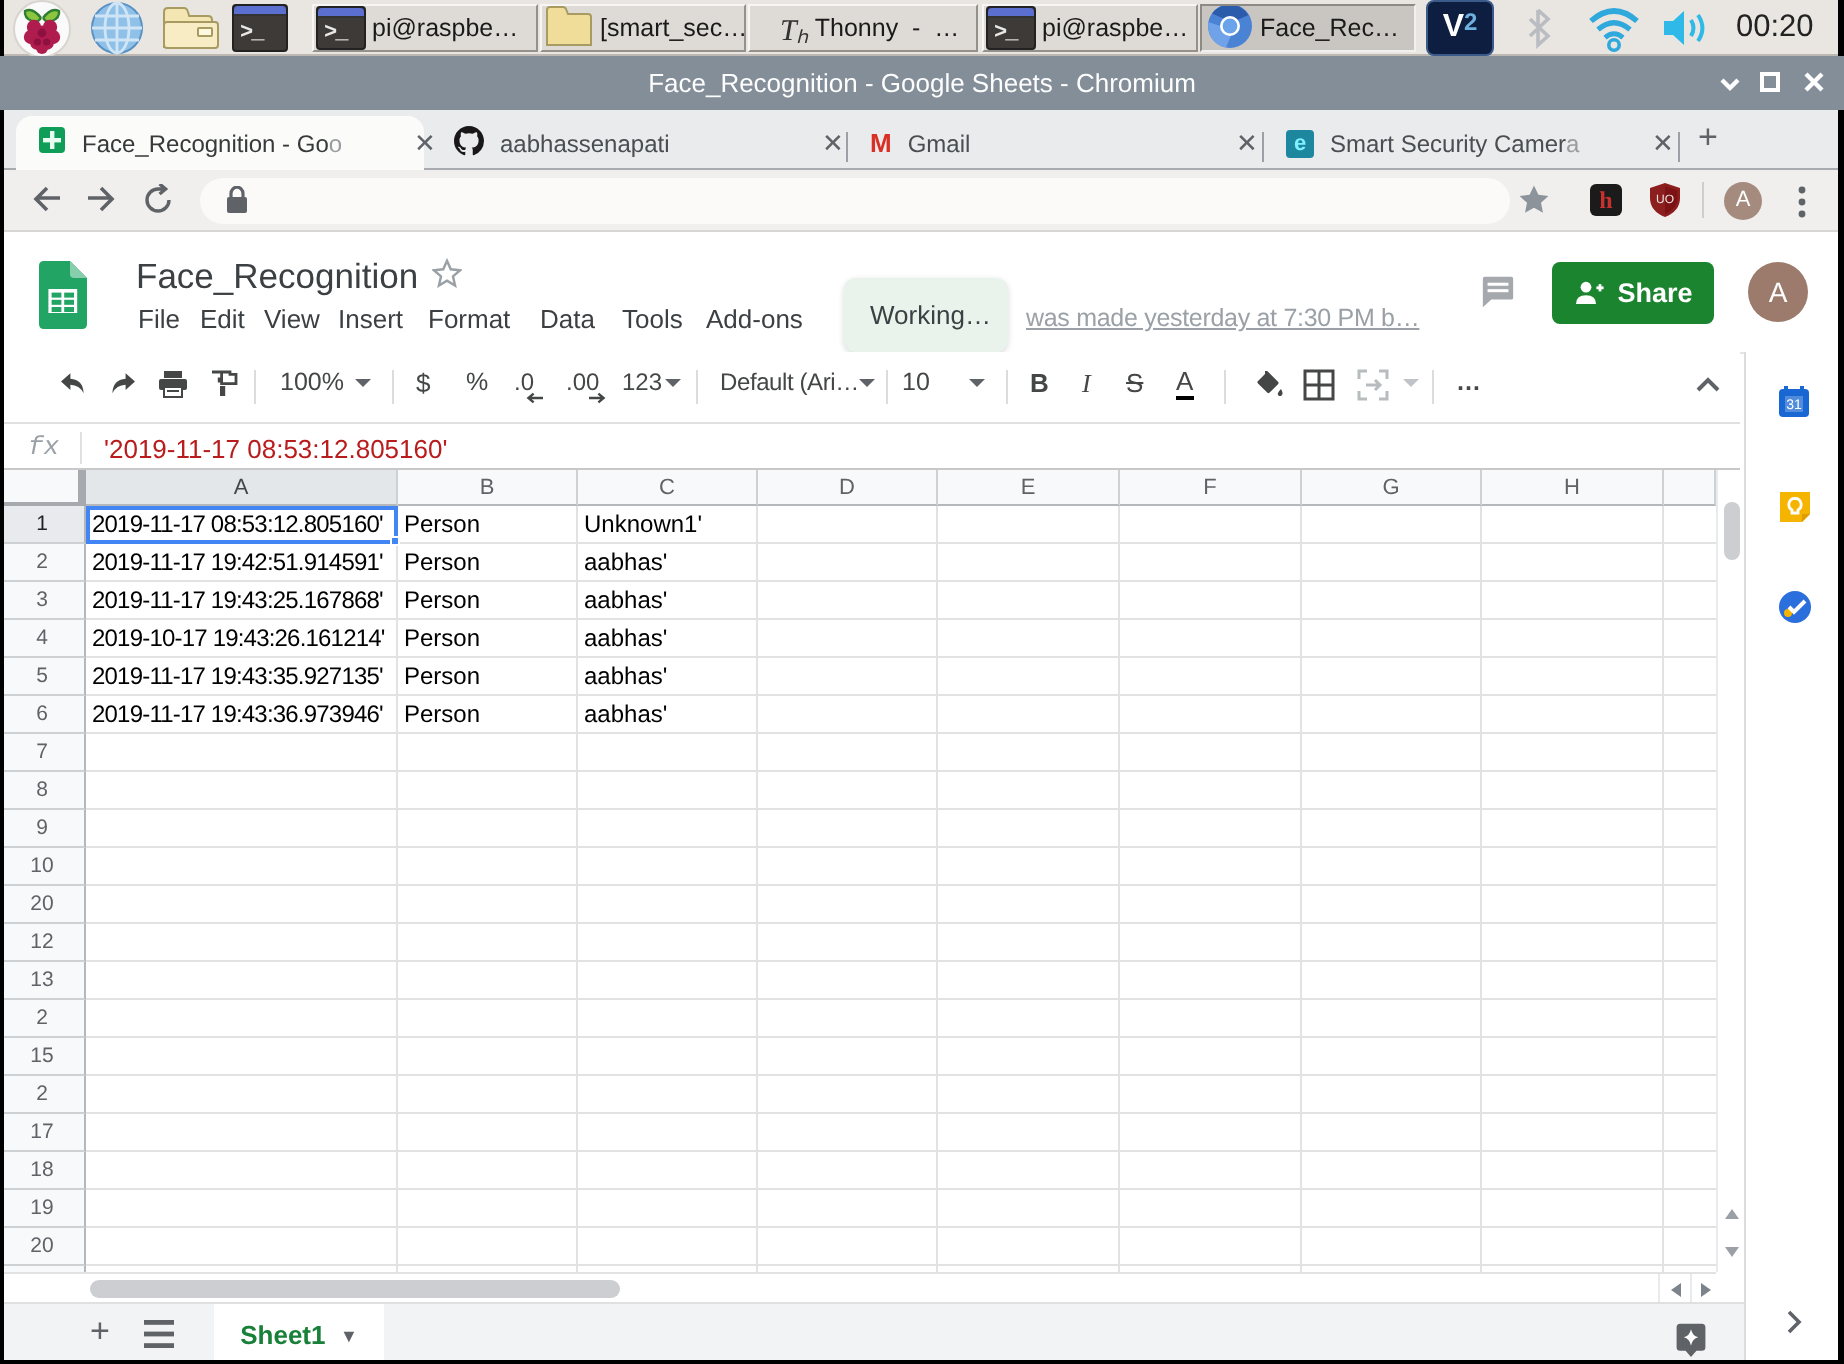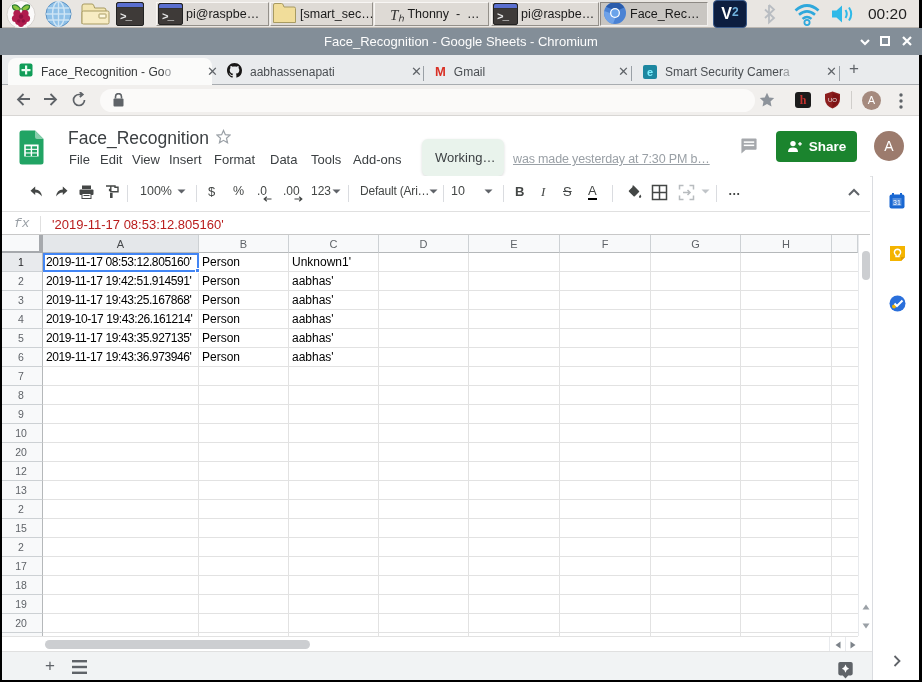--- a/index.html
+++ b/index.html
@@ -602,20 +602,21 @@
     </div>
   <div id="bottombar">
     <div class="abs" style="left:45px;top:4px;font-size:17px;color:#5f6368;">+</div>
     <div class="abs" style="left:72px;top:8px;"><svg width="15" height="14" viewBox="0 0 15 14">
           <g fill="#5f6368">
             <rect x="0" y="0" width="15" height="2.4"></rect>
             <rect x="0" y="5.8" width="15" height="2.4"></rect>
             <rect x="0" y="11.6" width="15" height="2.4"></rect>
           </g>
         </svg></div>
+    <div id="sheettab">Sheet1&nbsp;&nbsp;<span style="font-size:9px;color:#5f6368;">▼</span></div>
     <div class="abs" style="left:837px;top:9px;"><svg width="17" height="18" viewBox="0 0 18 20">
           <path d="M1 3 Q1 1 3 1 L15 1 Q17 1 17 3 L17 14 Q17 16 15 16 L12 16 L9 19.5 L6 16 L3 16 Q1 16 1 14 Z" fill="#5f6368"></path>
           <path d="M9 4 Q9.8 7.7 13 8.5 Q9.8 9.3 9 13 Q8.2 9.3 5 8.5 Q8.2 7.7 9 4" fill="#fff"></path>
         </svg></div>
   </div>
   <div id="rightpanel">
     <div class="abs" style="left:16px;top:17px;"><svg width="16" height="16" viewBox="0 0 16 16">
           <rect x="0.5" y="1.5" width="15" height="14" rx="2" fill="#1967d2"></rect>
           <rect x="3" y="0" width="2" height="4" fill="#1967d2"></rect>
           <rect x="11" y="0" width="2" height="4" fill="#1967d2"></rect>

